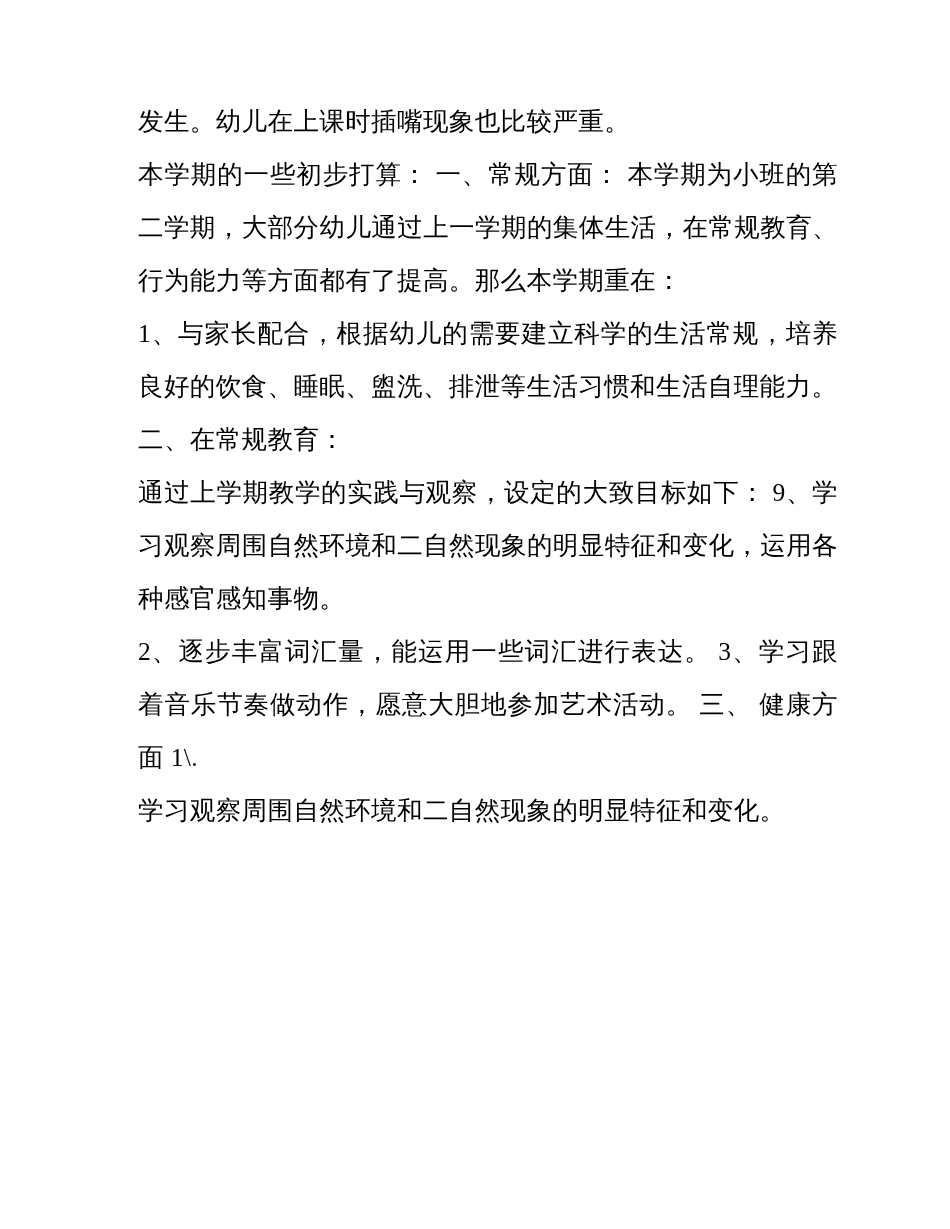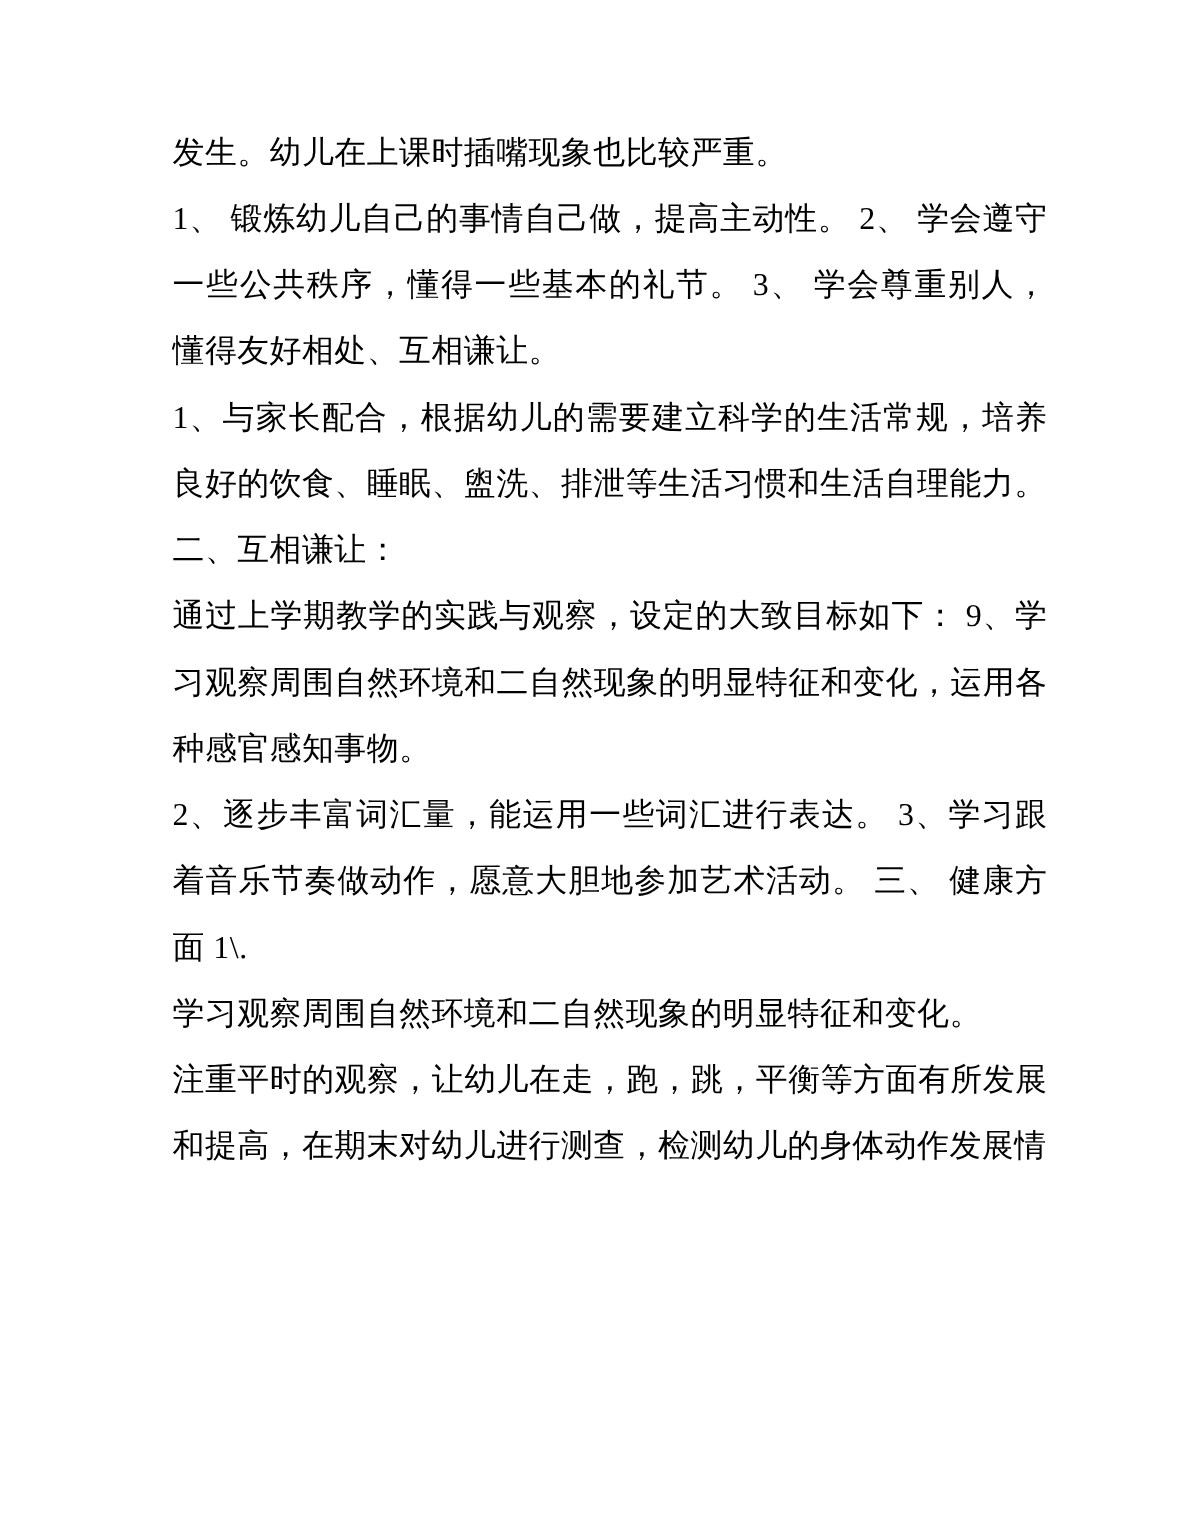--- a/index.html
+++ b/index.html
@@ -34,21 +34,20 @@
     padding: 0;
     text-indent: 0;
   }
 </style>
 </head>
 <body>
 
 <div class="page">
   <div class="doc-body">
     <p class="para">发生。幼儿在上课时插嘴现象也比较严重。</p>
-    <p class="para">1、 锻炼幼儿自己的事情自己做，提高主动性。 2、 学会遵守一些公共秩序，懂得一些基本的礼节。 3、 学会尊重别人，懂得友好相处、互相谦让。</p>
+    <p class="para">本学期的一些初步打算： 一、常规方面： 本学期为小班的第二学期，大部分幼儿通过上一学期的集体生活，在常规教育、行为能力等方面都有了提高。那么本学期重在：</p>
     <p class="para">1、与家长配合，根据幼儿的需要建立科学的生活常规，培养良好的饮食、睡眠、盥洗、排泄等生活习惯和生活自理能力。</p>
-    <p class="para">二、互相谦让：</p>
+    <p class="para">二、在常规教育：</p>
     <p class="para">通过上学期教学的实践与观察，设定的大致目标如下： 9、学习观察周围自然环境和二自然现象的明显特征和变化，运用各种感官感知事物。</p>
     <p class="para">2、逐步丰富词汇量，能运用一些词汇进行表达。 3、学习跟着音乐节奏做动作，愿意大胆地参加艺术活动。 三、 健康方面 1\.</p>
     <p class="para">学习观察周围自然环境和二自然现象的明显特征和变化。</p>
-    <p class="para">注重平时的观察，让幼儿在走，跑，跳，平衡等方面有所发展和提高，在期末对幼儿进行测查，检测幼儿的身体动作发展情</p>
   </div>
 </div>
 
 </body></html>

